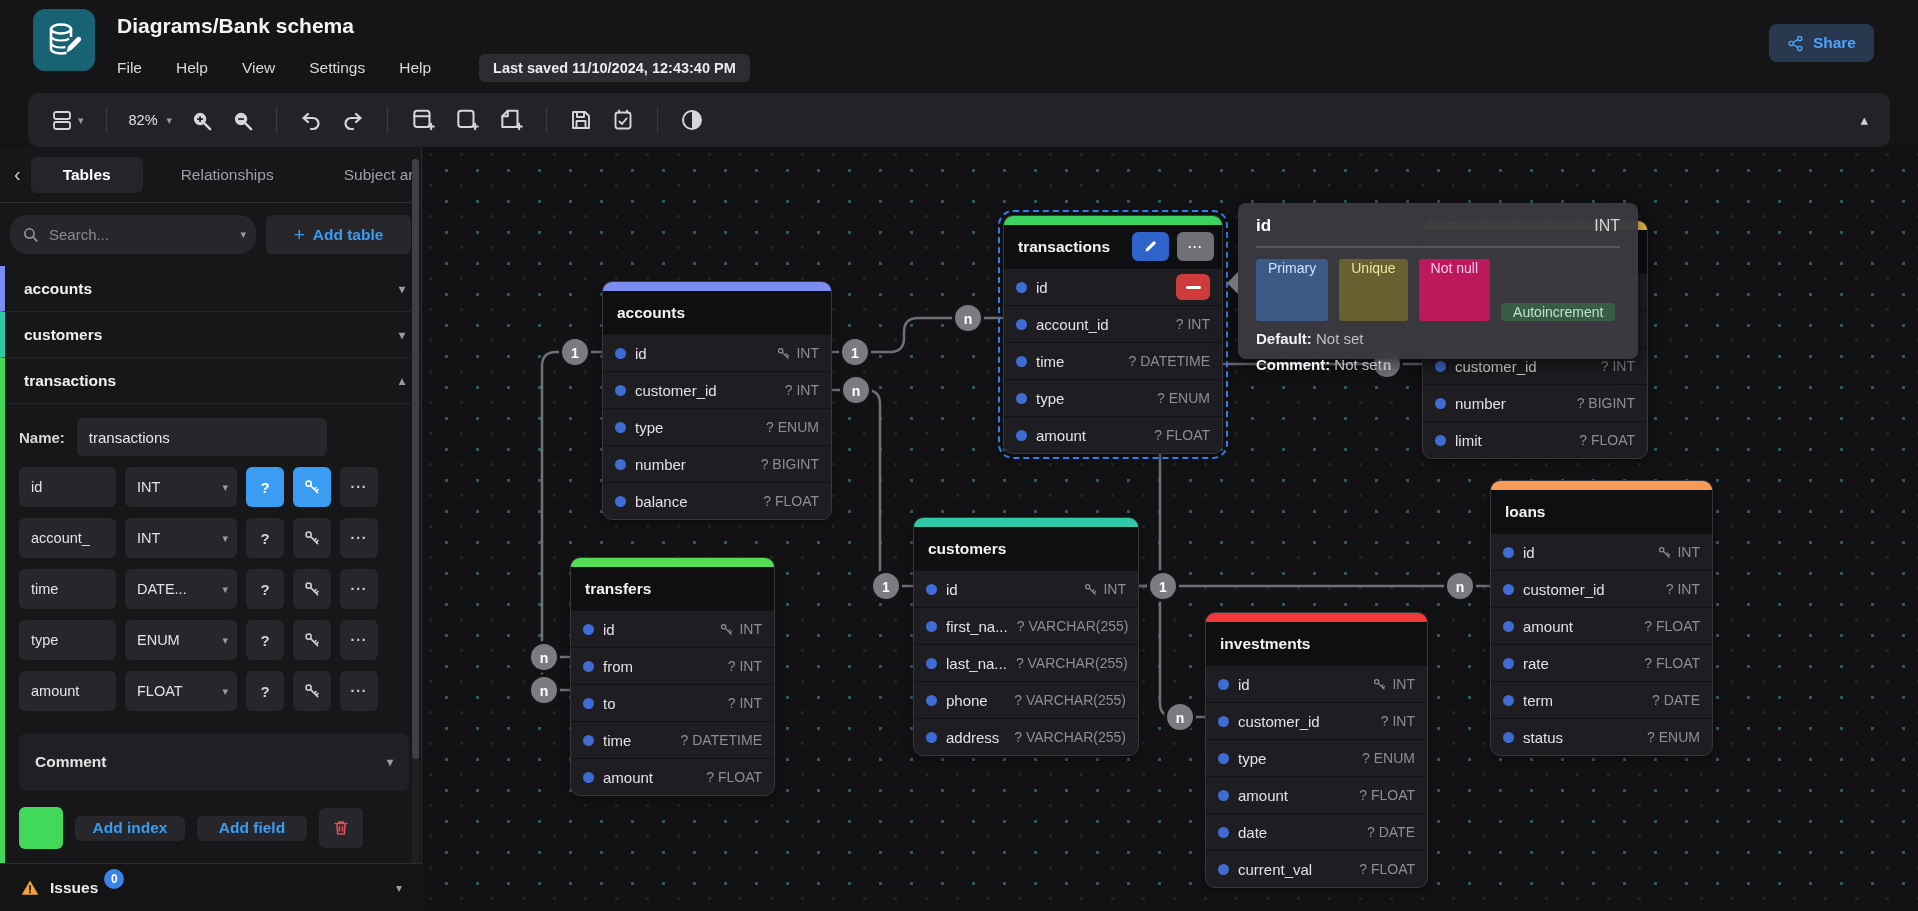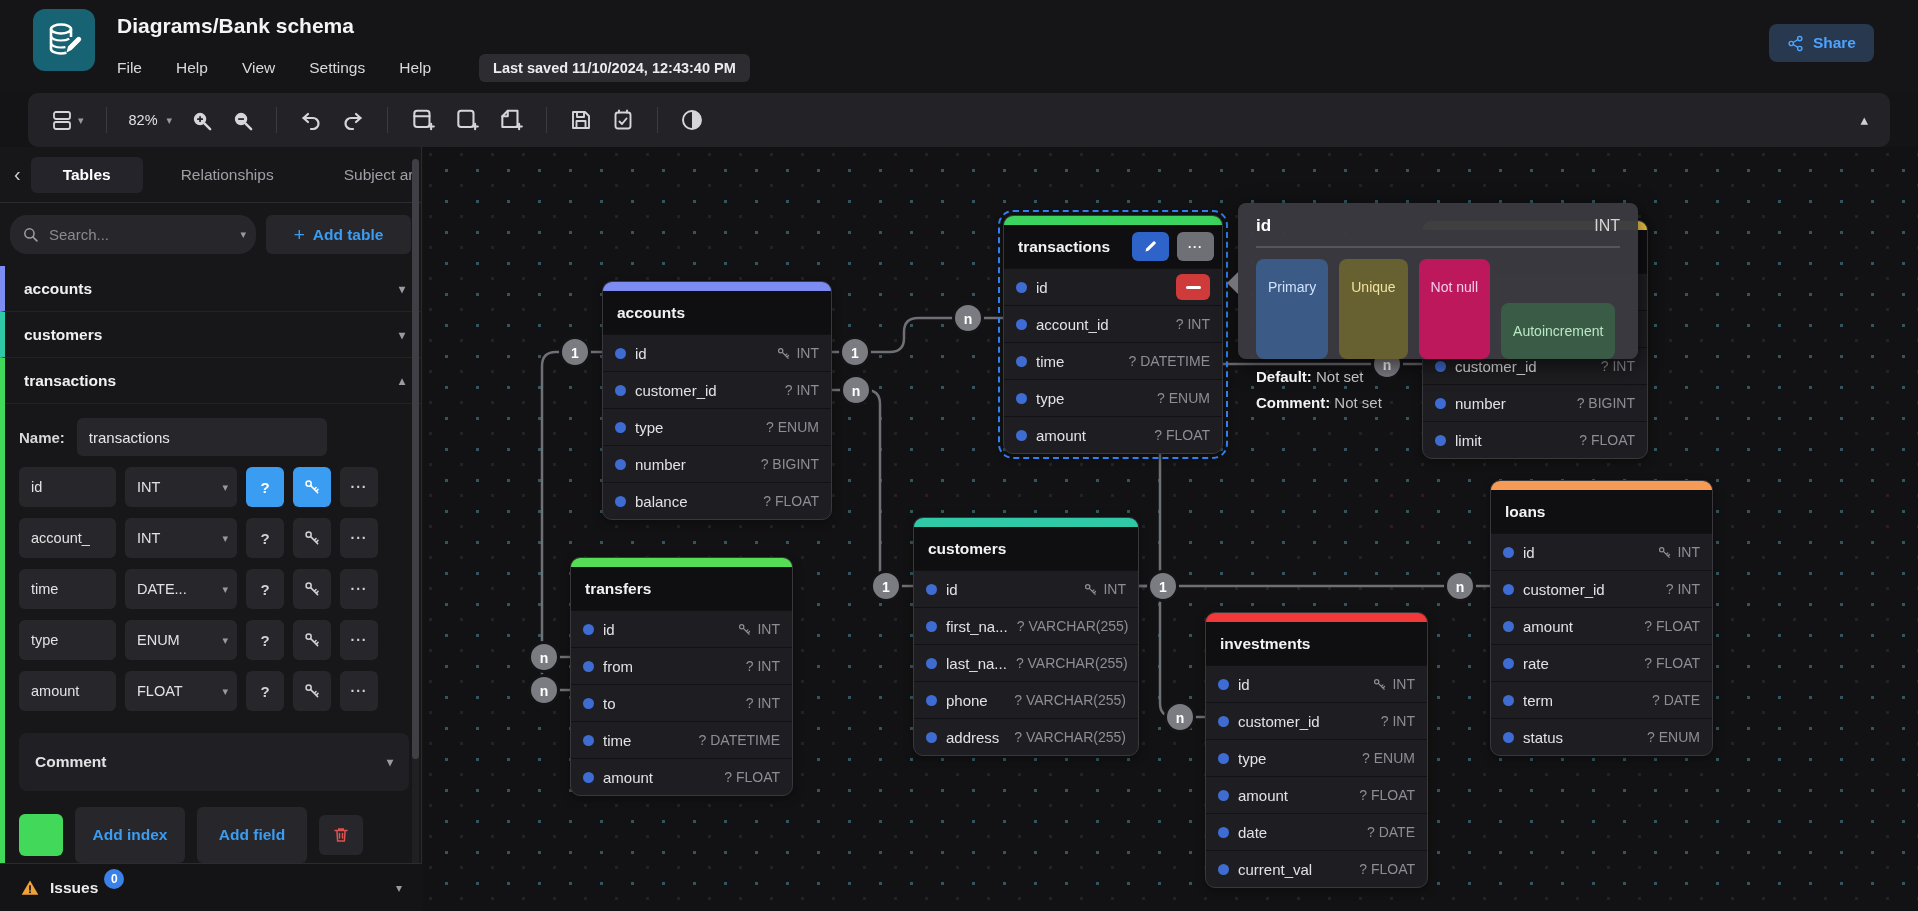--- a/index.html
+++ b/index.html
@@ -54,21 +54,21 @@
   .fselect { width:112px; height:40px; background:#27272b; border-radius:6px; display:flex; align-items:center; padding:0 9px 0 12px; font-size:14.5px; color:#e2e2e4; }
   .fselect .caret { margin-left:auto; color:#9a9aa0; font-size:11px; }
   .fbtn { width:38px; height:40px; background:#27272b; border:none; border-radius:6px; color:#d2d2d6; font-size:15px; font-weight:bold; font-family:inherit; display:flex; align-items:center; justify-content:center; }
   .fbtn.active { background:#3b9df2; color:#ffffff; }
   .fbtn.key svg { width:18px; height:18px; }
   .fbtn.more { letter-spacing:1px; font-size:14px; }
   #comment-box { margin-top:22px; height:58px; background:#202024; border-radius:8px; display:flex; align-items:center; padding:0 16px; font-size:15.5px; color:#e2e2e4; font-weight:bold; }
   #comment-box .caret { margin-left:auto; color:#9a9aa0; font-size:12px; }
   #editor-bottom { display:flex; align-items:center; gap:12px; margin-top:16px; }
   #color-swatch { width:44px; height:42px; border-radius:6px; }
-  .sb-action-btn { width:110px; height:56px; background:#27272b; border:none; border-radius:6px; color:#3b9df2; font-size:15.5px; font-weight:bold; font-family:inherit; }
+  .sb-action-btn { width:110px; height:25px; background:#27272b; border:none; border-radius:6px; color:#3b9df2; font-size:15.5px; font-weight:bold; font-family:inherit; }
   #delete-table-btn { width:44px; height:40px; background:#27272b; border:none; border-radius:6px; display:flex; align-items:center; justify-content:center; }
   #issues-bar { position:absolute; left:0; bottom:0; width:422px; height:48px; border-top:1px solid #2b2b30; background:#141417; display:flex; align-items:center; padding:0 20px; gap:10px; }
   #issues-label { font-size:15.5px; font-weight:bold; color:#ececee; }
   #issues-badge { width:20px; height:20px; border-radius:50%; background:#3b82e8; color:#fff; font-size:12px; display:flex; align-items:center; justify-content:center; position:relative; top:-9px; left:-4px; font-weight:bold; }
   #issues-caret { margin-left:auto; color:#9a9aa0; font-size:12px; }
 
   
   #canvas-bg { position:absolute; left:423px; top:147px; right:0; bottom:0; background:#121214;
     background-image: radial-gradient(circle, #33565e 1.6px, transparent 1.9px), radial-gradient(circle, #232327 1.4px, transparent 1.7px);
     background-size: 31px 31px, 31px 31px; background-position: 8px 8px, 23px 23px; z-index:1; }
@@ -91,21 +91,21 @@
   .minusbtn::after { content:""; width:15px; height:3px; background:#fff; border-radius:2px; }
 
   
   #tooltip { position:absolute; left:1238px; top:203px; width:400px; height:156px; background:rgba(58,58,64,.97); border-radius:8px; padding:13px 18px 12px 18px; z-index:6; box-shadow:0 6px 22px rgba(0,0,0,.6); }
   #tt-arrow { position:absolute; left:-11px; top:69px; width:0; height:0; border-top:11px solid transparent; border-bottom:11px solid transparent; border-right:11px solid #74747a; }
   #tt-head { display:flex; align-items:baseline; }
   #tt-field { font-size:17px; font-weight:bold; color:#ffffff; }
   #tt-type { margin-left:auto; font-size:16px; color:#d6d6da; }
   #tt-hr { border:none; border-top:2px solid #55555c; margin:10px 0 11px 0; }
   #tt-badges { display:flex; gap:11px; }
-  .tt-badge { padding:20px 12px; border-radius:8px; font-size:14px; white-space:nowrap; }
+  .tt-badge { padding:1px 12px; border-radius:3px; font-size:14px; white-space:nowrap; }
   .tt-line { margin-top:9px; font-size:15px; color:#bfbfc5; }
   .tt-line b { color:#f2f2f4; }
 </style>
 </head>
 <body>
 
 <div id="canvas-bg"></div>
 <svg id="wires" width="1918" height="911">
     <path d="M602 352 L556 352 Q542 352 542 366 L542 676 Q542 690 556 690 L570 690" fill="none" stroke="#6f6f76" stroke-width="2.5" stroke-linecap="round"></path>
     <path d="M542 657 L570 657" fill="none" stroke="#6f6f76" stroke-width="2.5" stroke-linecap="round"></path>
@@ -188,21 +188,21 @@
         <span class="dot"></span>
         <span class="fname">number</span>
         <span class="ftype">? BIGINT</span>
       </div>
       <div class="trow">
         <span class="dot"></span>
         <span class="fname">balance</span>
         <span class="ftype">? FLOAT</span>
       </div>
     </div>
-    <div class="ctable" style="left: 570px; top: 557px; width: 223px;">
+    <div class="ctable" style="left: 570px; top: 557px; width: 205px;">
       <div class="strip" style="background: rgb(85, 221, 85);"></div>
       <div class="thead">
         <span>transfers</span>
         <span class="spacer"></span>
       </div>
       <div class="trow">
         <span class="dot"></span>
         <span class="fname">id</span>
         <span class="ftype"><svg viewBox="0 0 24 24">
             <circle cx="7.5" cy="7.5" r="3.4" fill="none" stroke="currentColor" stroke-width="2"></circle>

